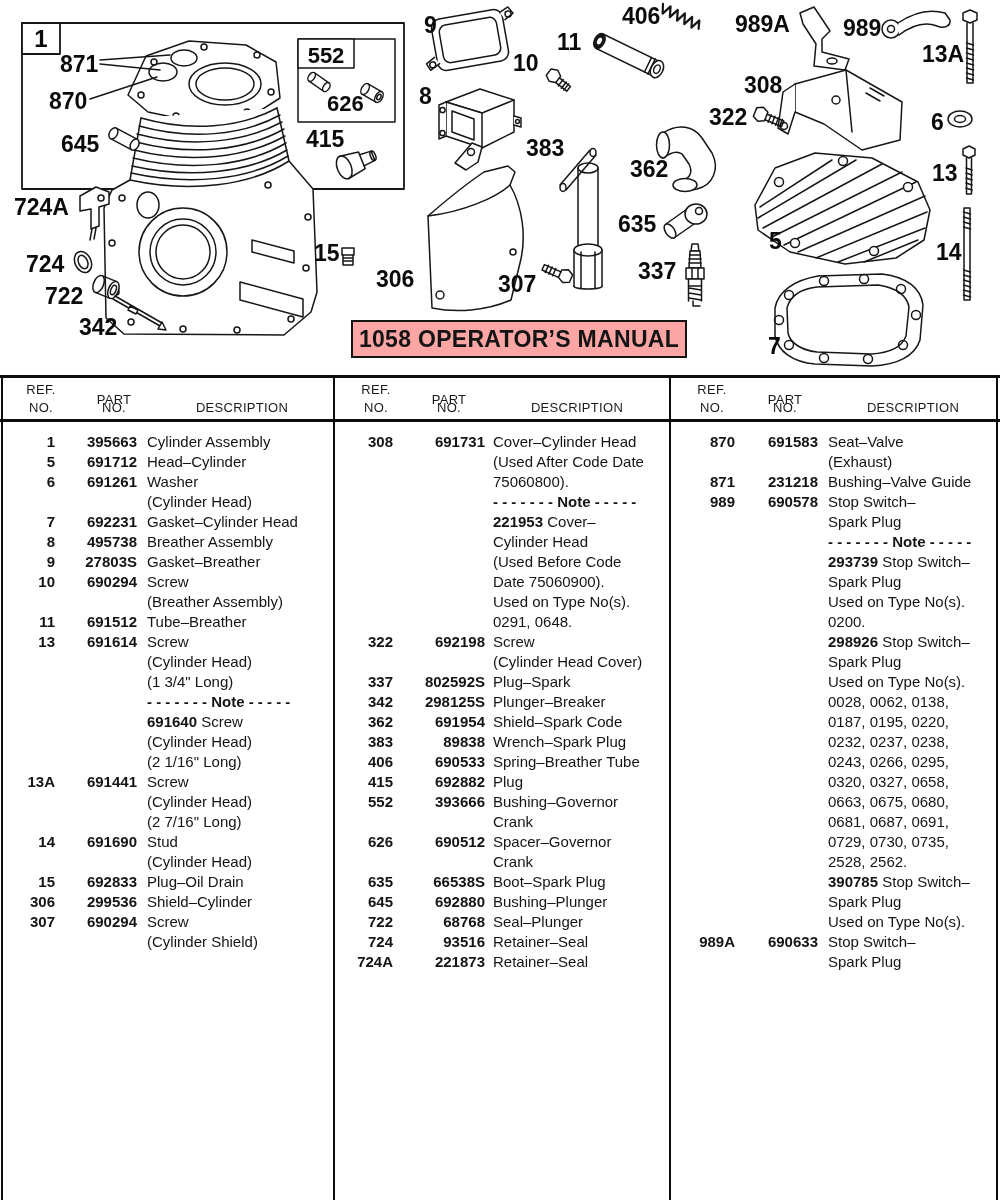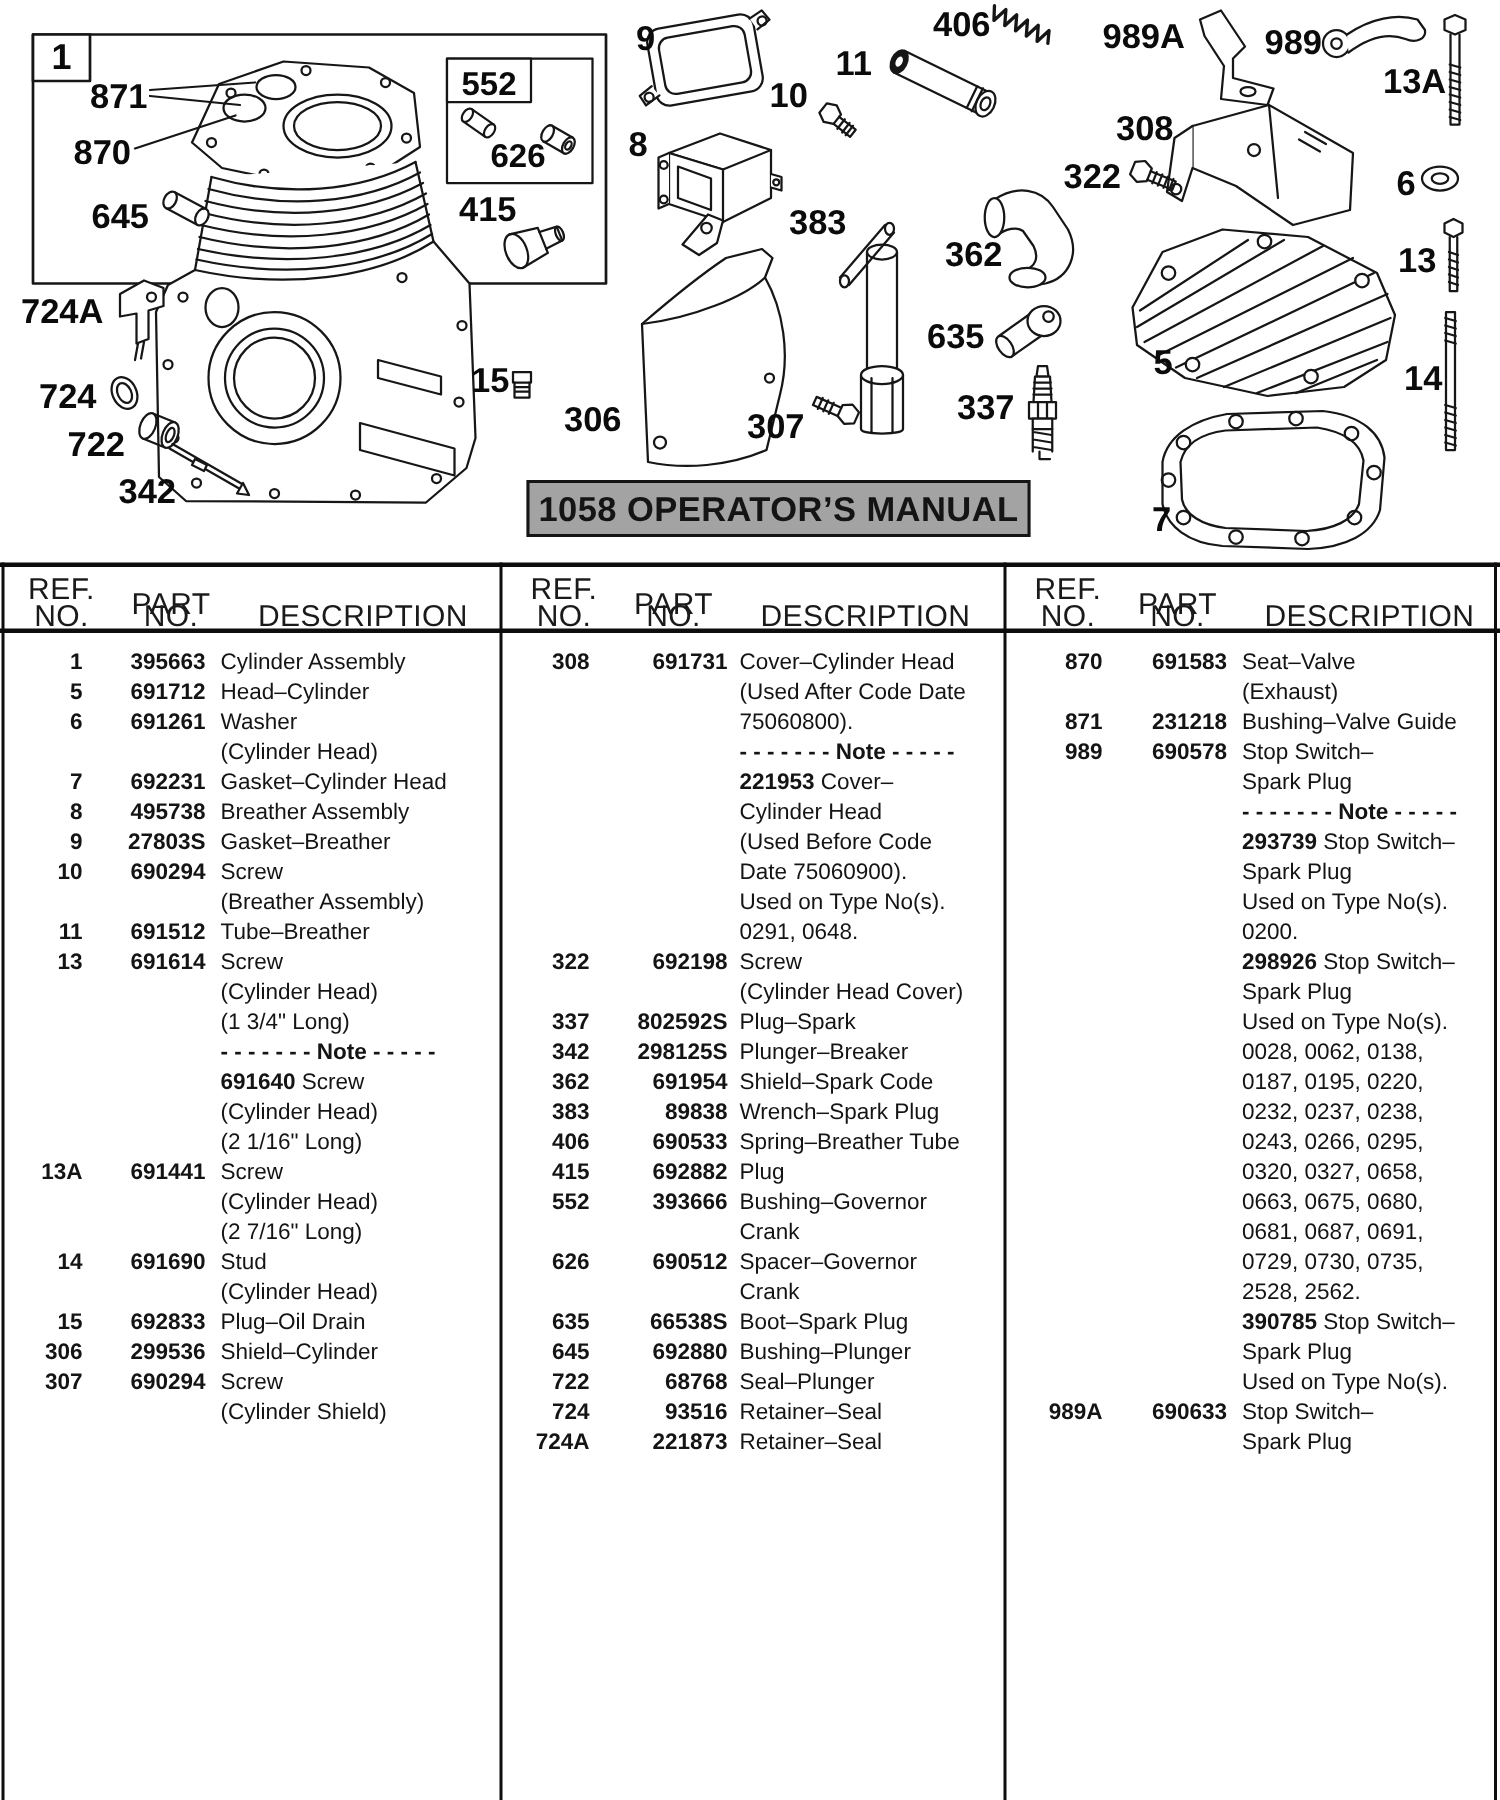--- a/index.html
+++ b/index.html
@@ -5,24 +5,24 @@
   html,body{margin:0;padding:0;background:#fff;}
   #page{position:relative;width:1000px;height:1200px;background:#ffffff;overflow:hidden;
         font-family:"Liberation Sans","DejaVu Sans",sans-serif;color:#141414;}
   
   #diagram{position:absolute;left:0;top:0;width:1000px;height:372px;}
   .co{position:absolute;font-weight:bold;font-size:23px;line-height:1;color:#0b0b0b;
       letter-spacing:0px;white-space:nowrap;}
   .co.small{font-size:22px;}
   #manual-box{position:absolute;left:351px;top:320px;width:332px;height:34px;
       border:2px solid #141414;display:flex;align-items:center;justify-content:center;
-      font-weight:bold;font-size:23px;letter-spacing:.3px;background:#a3a3a3;}
+      font-weight:bold;font-size:23px;letter-spacing:.3px;background:#fca5a5;}
   
   .rule{position:absolute;background:#0d0d0d;}
-  .colhead{position:absolute;top:379px;width:333px;height:41px;font-size:20px;color:#1a1a1a;}
+  .colhead{position:absolute;top:379px;width:333px;height:41px;font-size:13px;color:#1a1a1a;}
   .colhead span{position:absolute;display:block;text-align:center;letter-spacing:.3px;}
   .h-ref1{left:14px;top:3px;width:50px;}
   .h-ref2{left:14px;top:21px;width:50px;}
   .h-part1{left:84px;top:13px;width:56px;}
   .h-part2{left:84px;top:21px;width:56px;}
   .h-desc{left:148px;top:21px;width:184px;}
   .tcol{position:absolute;top:432px;}
   #tcol0{left:0px;width:333px;}
   #tcol1{left:335px;width:334px;}
   #tcol2{left:671px;width:329px;}

